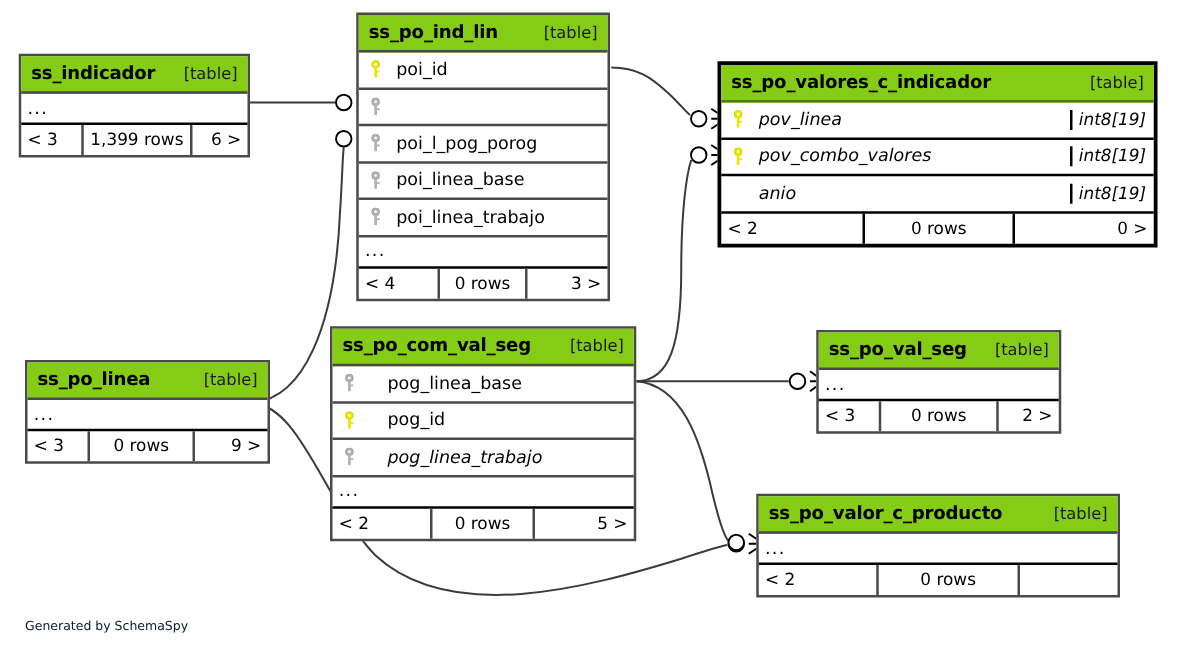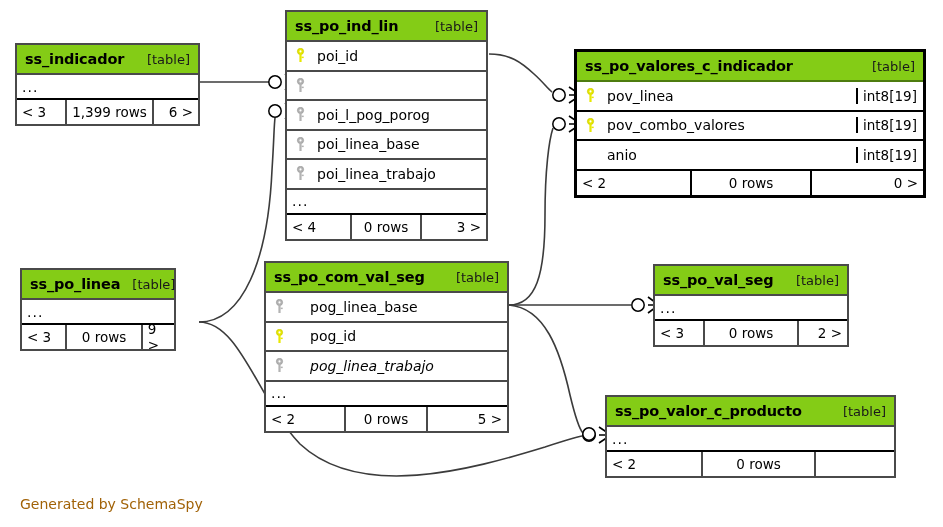--- a/index.html
+++ b/index.html
@@ -78,21 +78,21 @@
   }
   .tbl-row {
     box-sizing: border-box;
     height: 29.5px;
     display: flex;
     align-items: center;
     border-bottom: 2px solid #4a4a4a;
     font-size: 14px;
     white-space: nowrap;
   }
-  .tbl.thick .tbl-row { border-bottom: 2px solid #000000; }
+  .tbl.thick .tbl-row { border-bottom: 2px solid #000000; font-style: italic; }
   .tbl-row.last-col { border-bottom: 2px solid #000000; }
   .col-key {
     width: 26px;
     min-width: 26px;
     display: flex;
     align-items: center;
     justify-content: center;
   }
   .col-name {
     flex: 1 1 auto;
@@ -136,22 +136,22 @@
   .tbl.thick .foot-mid { border-left: 2px solid #000000; border-right: 2px solid #000000; }
   .foot-right { justify-content: flex-end; }
 
   
   .key-icon { display: block; width: 11px; height: 15px; }
 
   .footer-note {
     position: absolute;
     left: 20px;
     top: 496px;
-    font-size: 14px;
-    color: #a16207;
+    font-size: 10px;
+    color: #0f172a;
   }
 </style>
 </head>
 <body>
 
 <div id="canvas">
 
   <svg id="edges" viewBox="0 0 943 527">
 
     <g>
@@ -314,21 +314,21 @@
       <span class="col-type" style="width:67px;">int8[19]</span>
     </div>
 
     <div class="foot-row">
       <div class="foot-cell foot-left" style="width:113px;">&lt; 2</div>
       <div class="foot-cell foot-mid" style="width:122px;">0 rows</div>
       <div class="foot-cell foot-right" style="flex:1 1 auto;">0 &gt;</div>
     </div>
   </div>
 
-  <div class="tbl" style="left:20px; top:268px; width:156px;">
+  <div class="tbl" style="left:20px; top:288px; width:196px;">
     <div class="tbl-head">
       <span class="tbl-name">ss_po_linea</span>
       <span class="tbl-kind">[table]</span>
     </div>
     <div class="ellipsis-row">...</div>
     <div class="foot-row">
       <div class="foot-cell foot-left" style="width:48px;">&lt; 3</div>
       <div class="foot-cell foot-mid" style="width:86px;">0 rows</div>
       <div class="foot-cell foot-right" style="flex:1 1 auto;">9 &gt;</div>
     </div>

